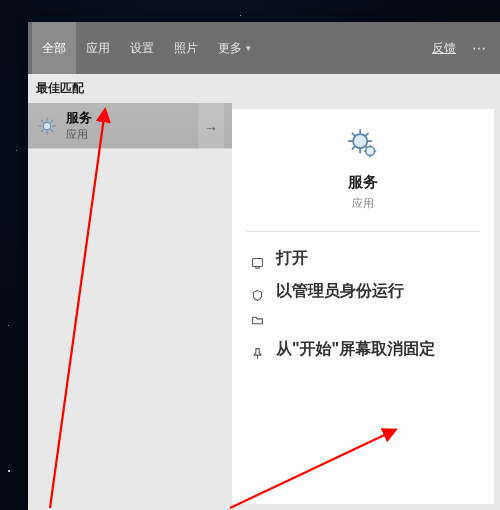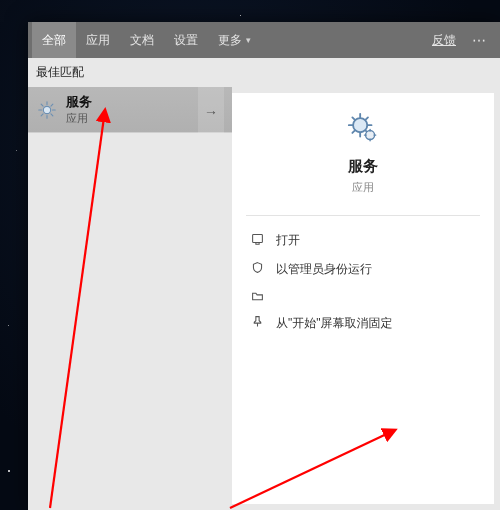--- a/index.html
+++ b/index.html
@@ -17,33 +17,33 @@
   .star1{position:absolute;top:15px;left:240px;width:1px;height:1px;background:#fff;border-radius:50%;}
   .star2{position:absolute;top:150px;left:16px;width:1px;height:1px;background:#fff;border-radius:50%;opacity:.6;}
 
   .panel {
     position: absolute; left: 28px; top: 22px; right: 0; bottom: 0;
     background: #e8e8e8; display: flex; flex-direction: column;
     box-shadow: 0 0 20px rgba(0,0,0,.6);
   }
 
   .tabs {
-    display: flex; align-items: center; height: 36px;
+    display: flex; align-items: center; height: 52px;
     background: #6f6f6f; color: #fff; font-size: 12px;
     padding: 0 4px;
   }
   .tab { padding: 0 10px; height: 100%; display:flex; align-items:center; cursor:pointer; color:#e5e5e5;}
   .tab.active { background: #8a8a8a; color:#fff; }
   .tab .chev { margin-left:4px; font-size:9px; opacity:.85;}
   .tabs-spacer { flex:1; }
   .feedback { font-size:12px; color:#e5e5e5; padding:0 8px; cursor:pointer;text-decoration:underline;}
   .more-dots { color:#e5e5e5; padding:0 8px; font-size:14px; letter-spacing:2px; cursor:pointer;}
 
   .section-label {
-    font-size: 12px; font-weight:400; color:#222; padding:6px 8px 6px 8px;
+    font-size: 12px; font-weight:700; color:#222; padding:6px 8px 6px 8px;
     background:#e8e8e8;
   }
 
   .columns { flex:1; display:flex; overflow:hidden; }
 
   .left-col { width: 204px; background:#e8e8e8; display:flex; flex-direction:column;}
   .result {
     display:flex; align-items:center; height:46px;
     background:linear-gradient(#b8b8b8,#b0b0b0); padding:0 8px;
     border-bottom:1px solid #cfcfcf;
@@ -62,22 +62,22 @@
   .right-col {
     flex:1; background:#fff; margin:6px 6px 6px 0; padding:18px 14px 10px 14px;
     display:flex; flex-direction:column;
   }
   .hero { display:flex; flex-direction:column; align-items:center; padding-bottom:14px;}
   .hero .bigicon { width:34px;height:34px; margin-bottom:12px;}
   .hero .title { font-size:15px; font-weight:600; color:#222; }
   .hero .sub { font-size:11px; color:#888; margin-top:4px;}
   .divider { height:1px; background:#e3e3e3; margin:6px 0 10px 0;}
   .action {
-    display:flex; align-items:flex-start; font-size:12px; color:#333;
-    padding:6px 2px; cursor:pointer;
+    display:flex; align-items:flex-end; font-size:16px; color:#333;
+    padding:6px 2px; cursor:pointer;font-weight:bold;
   }
   .action .aicon { width:18px; display:flex; justify-content:center; margin-right:10px; color:#555;}
   .action .aicon svg{width:13px;height:13px;}
 
   
   .arrows { position:absolute; inset:0; pointer-events:none; }
 </style>
 </head>
 <body>
 
@@ -87,24 +87,24 @@
 <div class="panel">
 
   <div class="tabs">
     <div class="tab active">
         <span>全部</span>
       </div>
     <div class="tab">
         <span>应用</span>
       </div>
     <div class="tab">
-        <span>文档</span>
+        <span>设置</span>
       </div>
     <div class="tab">
-        <span>设置</span>
+        <span>照片</span>
       </div>
     <div class="tab">
         <span>更多</span>
         <span class="chev">▾</span>
       </div>
     <div class="tabs-spacer"></div>
     <div class="feedback"><span>反馈</span></div>
     <div class="more-dots">⋯</div>
   </div>
 

